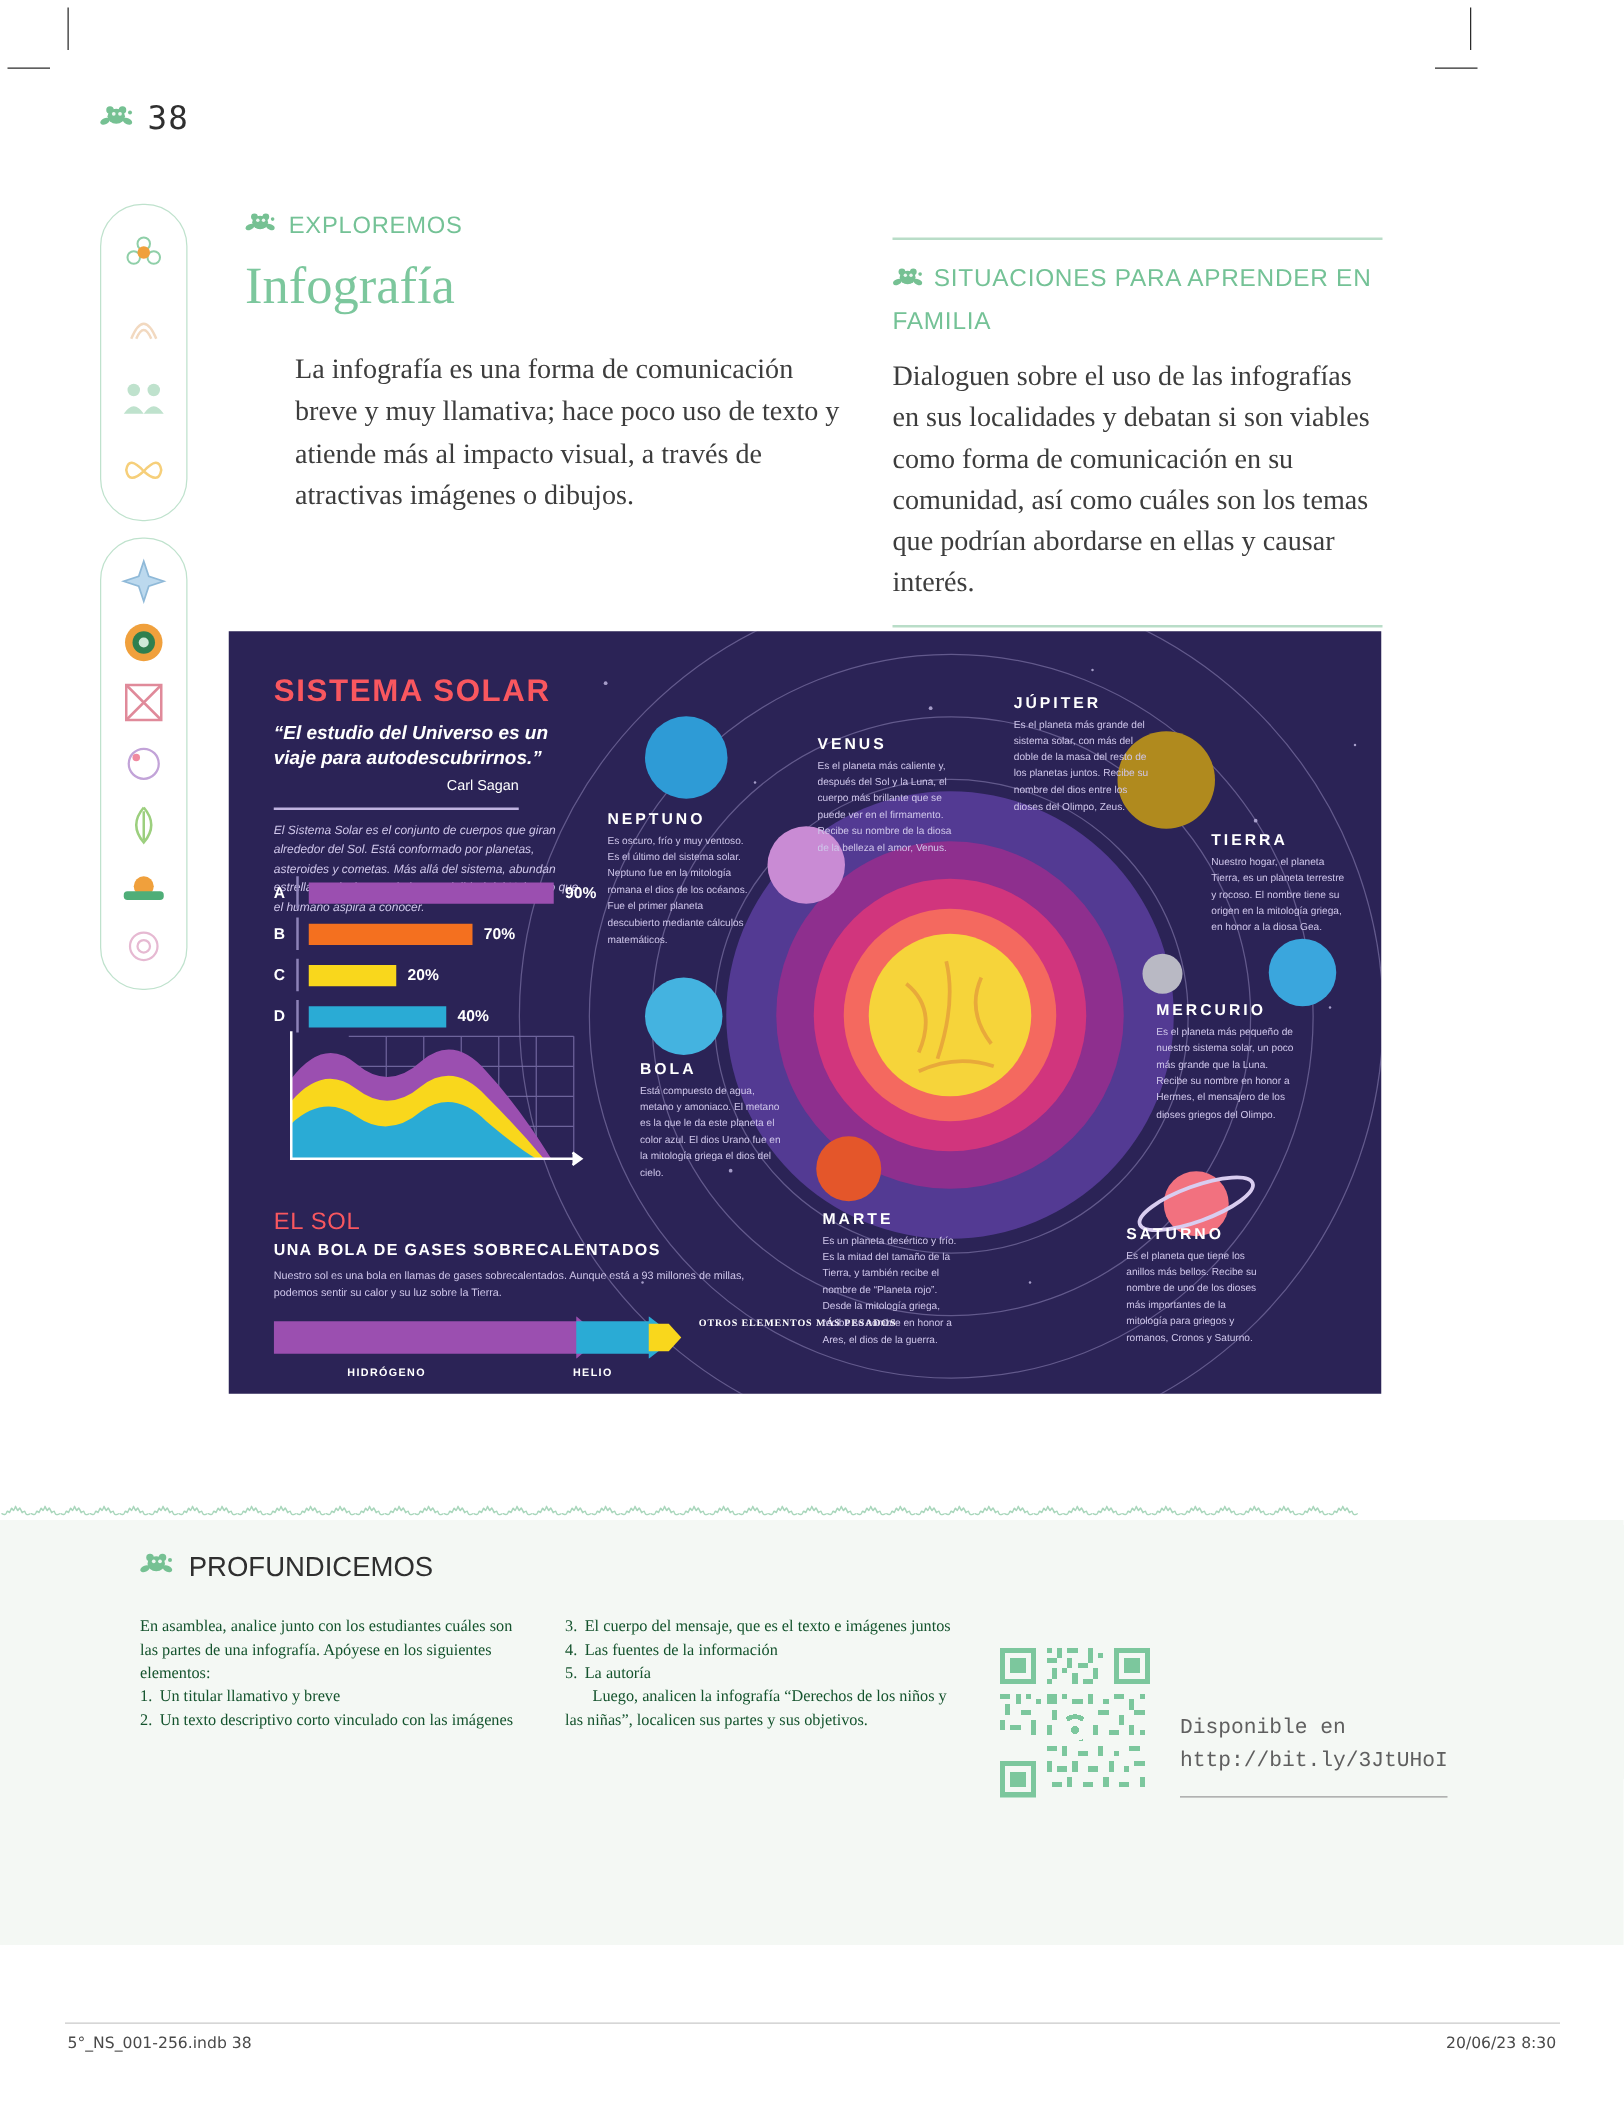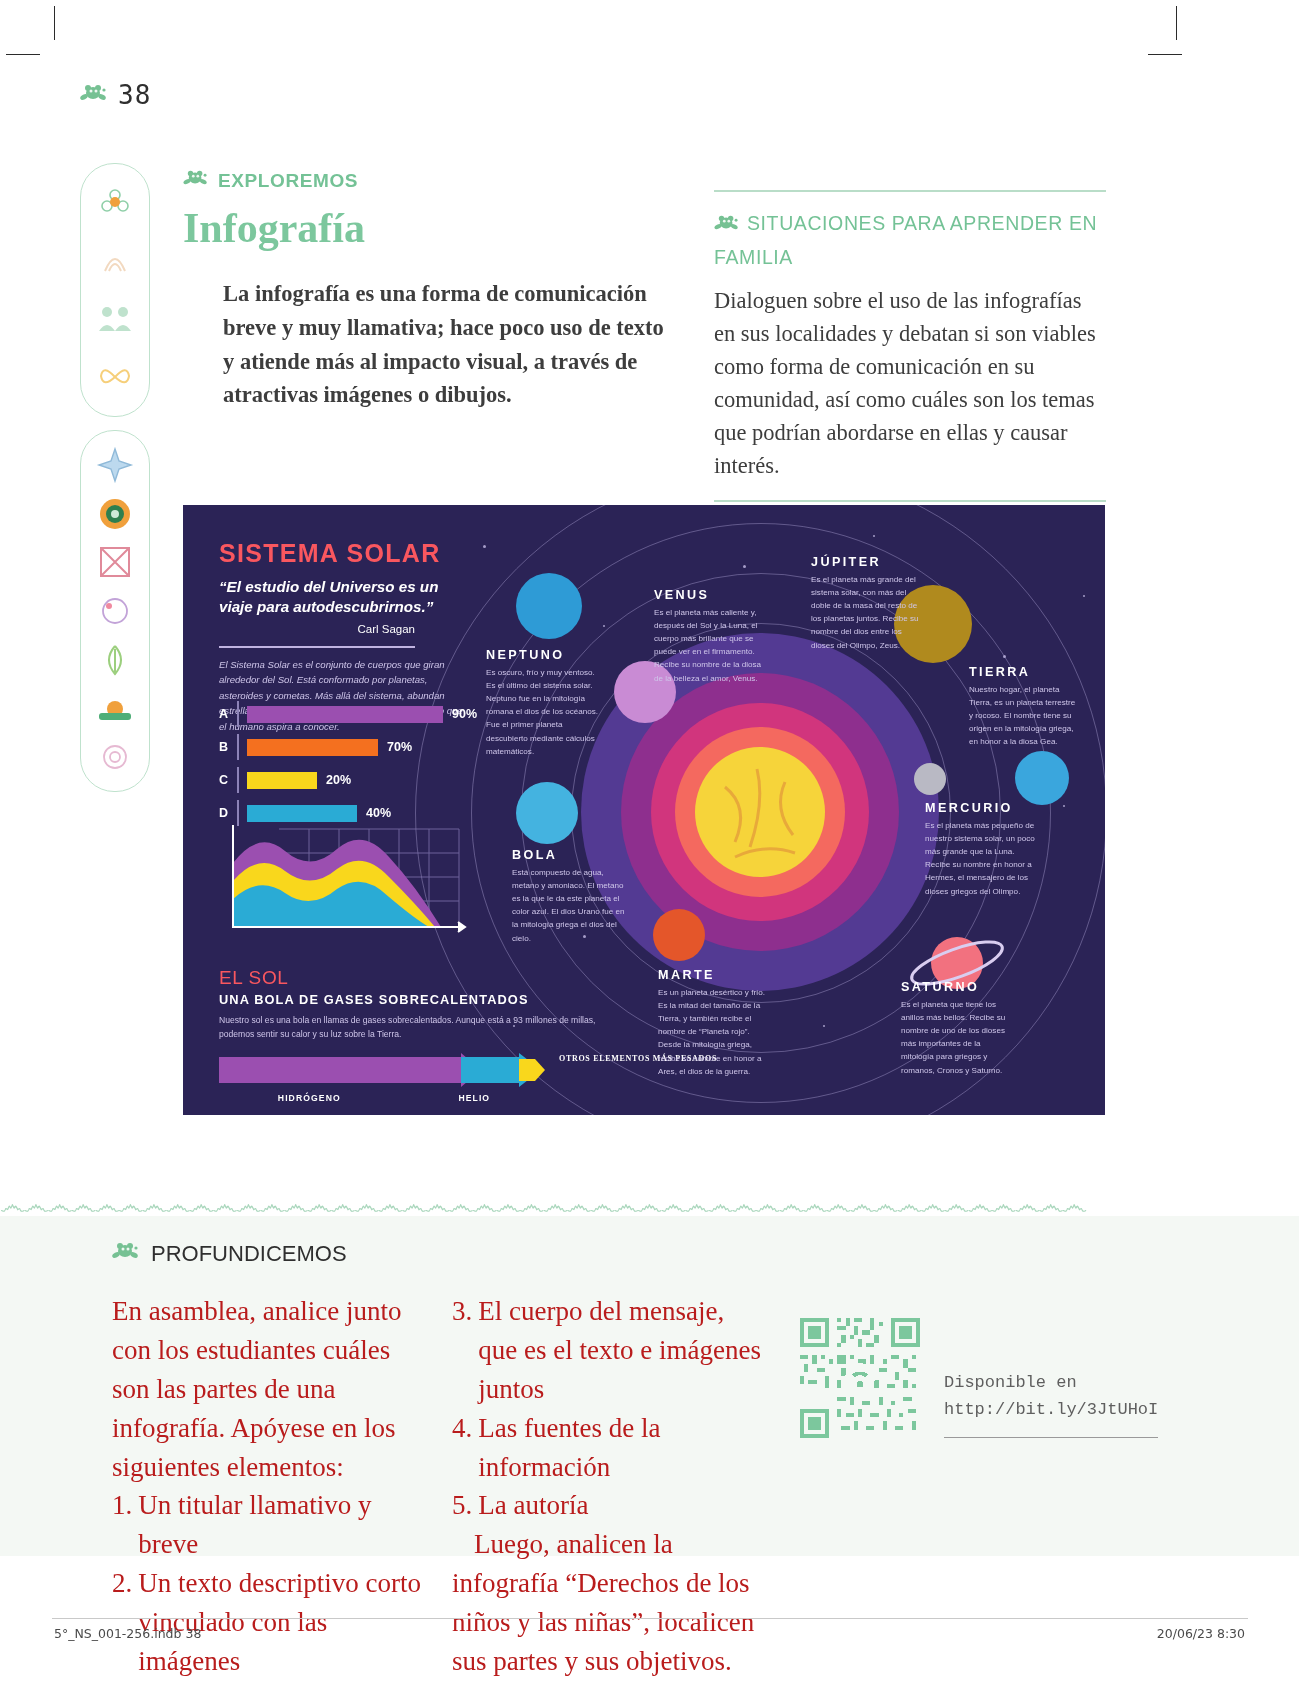--- a/index.html
+++ b/index.html
@@ -23,21 +23,21 @@
   
   .rail{position:absolute;left:80px;width:68px;border:1.4px solid #bfe2cd;border-radius:34px;background:#fff;
         display:flex;flex-direction:column;align-items:center;justify-content:space-around;padding:10px 0;}
   .rail.one{top:163px;height:232px;}
   .rail.two{top:430px;height:340px;}
   .rail-ic{width:42px;height:42px;position:relative;display:flex;align-items:center;justify-content:center;}
 
   
   .eyebrow{display:flex;align-items:center;gap:9px;color:#74c296;
            font-family:"Liberation Sans", sans-serif;font-size:19px;letter-spacing:.6px;}
-  .explore-wrap{position:absolute;left:183px;top:168px;width:500px;font-weight:bold;}
+  .explore-wrap{position:absolute;left:196px;top:168px;width:500px;}
   .bigtitle{font-family:"Liberation Serif", serif;font-size:42px;color:#7cc79d;margin-top:12px;line-height:1.1;}
   .lead{margin:26px 0 0 40px;font-size:22.5px;line-height:1.5;color:#3d3d3d;width:450px;}
 
   
   .family{position:absolute;left:714px;top:190px;width:392px;}
   .family .rule{height:1.6px;background:#b9ddc8;}
   .family .eyebrow{margin-top:16px;display:block;line-height:1.62;font-size:19.5px;}
   .family .eyebrow .frog{vertical-align:-3px;margin-right:7px;}
   .family p{font-size:22.5px;line-height:1.47;color:#3d3d3d;margin:10px 0 0 0;}
   .family .rule.bottom{margin-top:18px;}
@@ -88,21 +88,21 @@
 
   
   .greca{position:absolute;left:0;top:1188px;width:1299px;height:34px;overflow:hidden;
          display:flex;align-items:center;color:#a8d6bb;font-size:27px;letter-spacing:-2px;}
   .band{position:absolute;left:0;top:1216px;width:1299px;height:340px;background:#f4f8f4;}
 
   .prof-wrap{position:absolute;left:112px;top:1240px;width:980px;}
   .prof-head{display:flex;align-items:center;gap:11px;font-family:"Liberation Sans", sans-serif;
              font-size:22px;color:#2f2f2f;}
   .cols{display:flex;gap:30px;margin-top:24px;}
-  .col{width:310px;font-size:27px;line-height:1.44;color:#b91c1c;}
+  .col{width:310px;font-size:13px;line-height:1.44;color:#14532d;}
   .col p{margin:0;}
   .col .item{display:flex;gap:6px;}
   .col .item .n{flex:0 0 auto;}
 
   .qr-wrap{position:absolute;left:800px;top:1318px;width:300px;display:flex;align-items:flex-end;gap:24px;}
   .qr{width:120px;height:120px;position:relative;}
   .avail{font-family:Liberation Mono, monospace;font-size:17px;color:#5f5f5f;line-height:1.6;}
   .avail .u{border-bottom:1.4px solid #9a9a9a;padding-bottom:14px;display:inline-block;}
 
   

